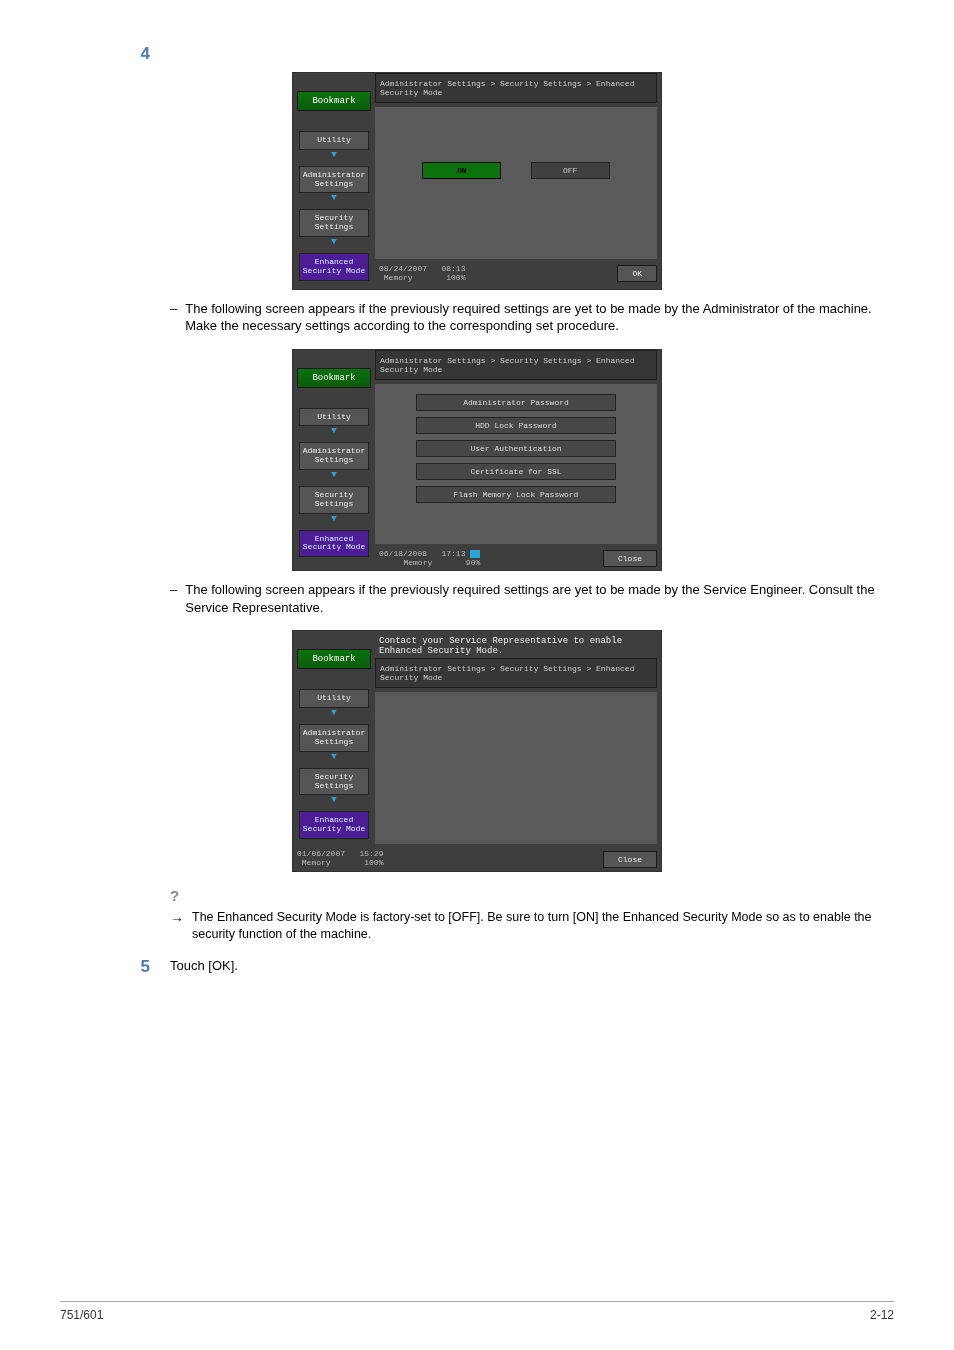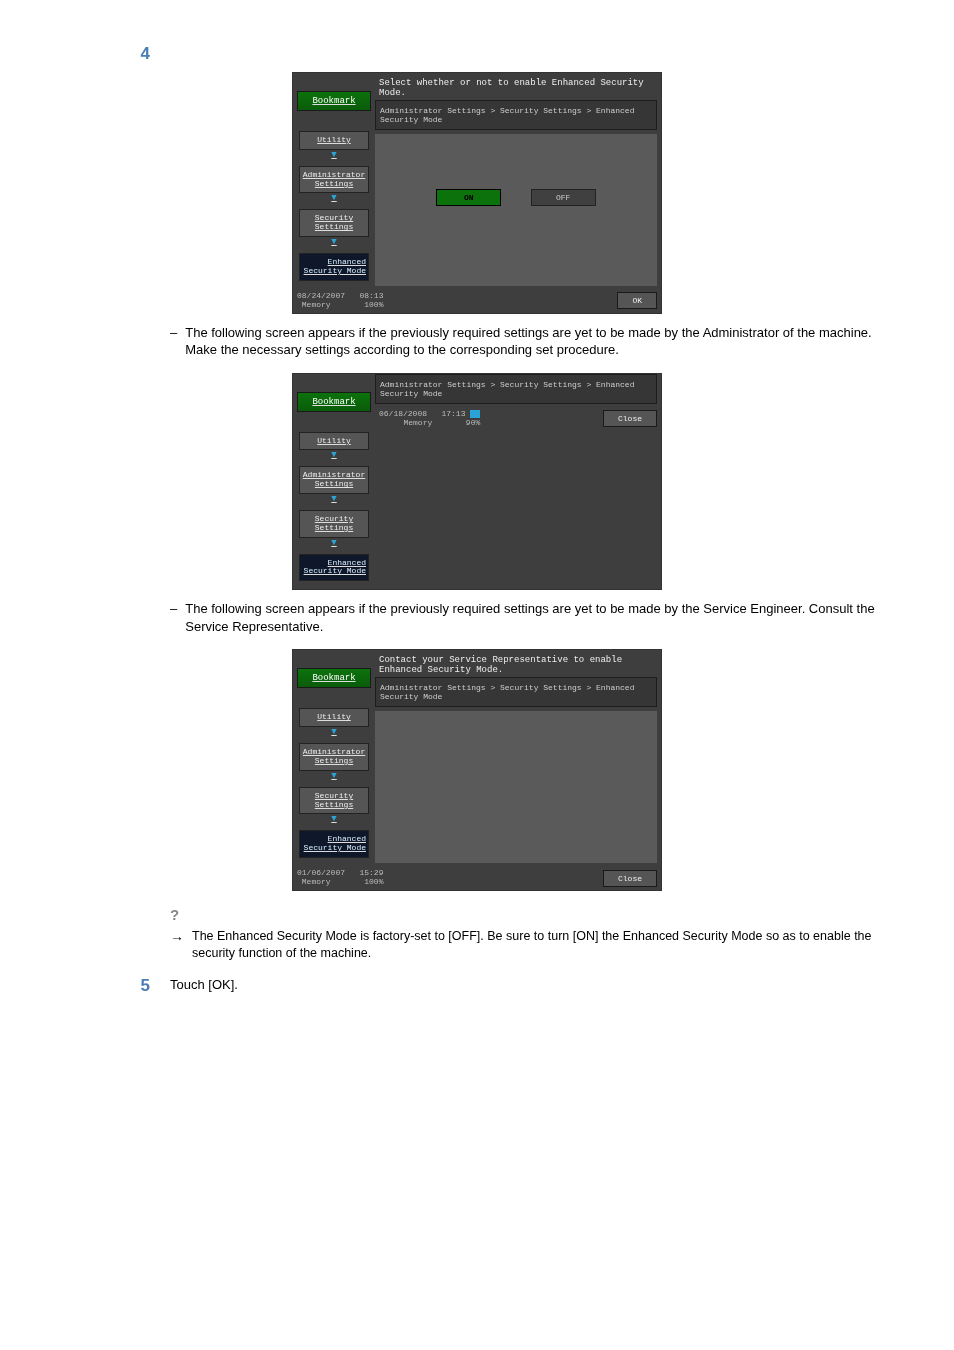--- a/index.html
+++ b/index.html
@@ -58,21 +58,20 @@
     font-size:9px;
     border:1px solid #333;
   }
   .panel .p-top {
     padding:5px 4px 2px 4px;
     color:#eee;
   }
   .panel .p-left {
     float:left;
     width:82px;
-    text-decoration:underline;
   }
   .panel .p-right {
     margin-left:82px;
   }
   .panel::after { content:""; display:block; clear:both; }
   .bookmark {
     display:block;
     margin:4px 4px 6px 4px;
     background: linear-gradient(#0c720c,#0a5c0a);
     border:1px solid #1a1a1a;
@@ -86,23 +85,22 @@
     margin:6px 6px 0 6px;
     background:#555;
     border:1px solid #222;
     color:#eee;
     text-align:center;
     padding:4px 2px;
     font-size:8px;
     line-height:1.1;
   }
   .side-btn.active {
-    background:#0f172a;
+    background:#4c1d95;
     color:#d8f0ff;
-    text-align:right;
   }
   .side-arrow {
     text-align:center;
     color:#2aa3d9;
     font-size:9px;
     line-height:1;
     margin:1px 0;
   }
   .p-breadcrumb {
     background:#363636;
@@ -118,21 +116,21 @@
     margin:0 4px 0 0;
     position:relative;
   }
   .toggle-row {
     position:absolute;
     top:55px; left:0; right:0;
     text-align:center;
   }
   .tog {
     display:inline-block;
-    width:65px;
+    width:79px;
     text-align:center;
     padding:3px 4px;
     margin:0 12px;
     font-size:8px;
   }
   .tog.on { background:#0c720c; border:1px solid #000; color:#000; font-weight:bold; }
   .tog.off { background:#404040; border:1px solid #222; color:#ccc; }
   .req-item {
     background:#474747;
     border:1px solid #222;
@@ -194,21 +192,20 @@
 Settings</span>
       <div class="side-arrow">▼</div>
       <span class="side-btn" style="white-space:pre-line;">Security
 Settings</span>
       <div class="side-arrow">▼</div>
       <span class="side-btn active" style="white-space:pre-line;">Enhanced
 Security Mode</span>
       <div style="height:8px"></div>
     </div>
     <div class="p-right">
-      <div class="p-top">Select whether or not to enable Enhanced Security Mode.</div>
       <div class="p-breadcrumb">Administrator Settings &gt; Security Settings &gt; Enhanced Security Mode</div>
       <div class="p-body" style="min-height:152px;">
         <div class="toggle-row">
           <span class="tog on">ON</span>
           <span class="tog off">OFF</span>
         </div>
       </div>
     </div>
     <div class="p-status-row">
       <div class="p-status-left">
@@ -241,20 +238,27 @@
       <div class="side-arrow">▼</div>
       <span class="side-btn" style="white-space:pre-line;">Security
 Settings</span>
       <div class="side-arrow">▼</div>
       <span class="side-btn active" style="white-space:pre-line;">Enhanced
 Security Mode</span>
       <div style="height:8px"></div>
     </div>
     <div class="p-right">
       <div class="p-breadcrumb">Administrator Settings &gt; Security Settings &gt; Enhanced Security Mode</div>
+      <div class="p-body" style="min-height:160px; padding:4px 0;">
+        <div class="req-item">Administrator Password</div>
+        <div class="req-item">HDD Lock Password</div>
+        <div class="req-item">User Authentication</div>
+        <div class="req-item">Certificate for SSL</div>
+        <div class="req-item">Flash Memory Lock Password</div>
+      </div>
     </div>
     <div class="p-status-row">
       <div class="p-status-left">
         <span>06/18/2008</span>&nbsp;&nbsp;&nbsp;<span>17:13</span>&nbsp;<span class="flag"></span><br>
         <span>Memory</span>&nbsp;&nbsp;&nbsp;&nbsp;&nbsp;&nbsp;&nbsp;<span>90%</span>
       </div>
       <span class="close-btn">Close</span>
     </div>
   </div>
 
@@ -310,13 +314,17 @@
         <span>The Enhanced Security Mode is factory-set to [OFF]. Be sure to turn [ON] the Enhanced Security Mode so as to enable the security function of the machine.</span>
       </div>
     </div>
   </div>
 
   <div class="step-row" style="margin-top:14px;">
     <div class="step-num">5</div>
     <div class="step-text">Touch [OK].</div>
   </div>
 
+  <div class="footer">
+    <span>751/601</span>
+    <span>2-12</span>
+  </div>
 </div>
 
 </body></html>

